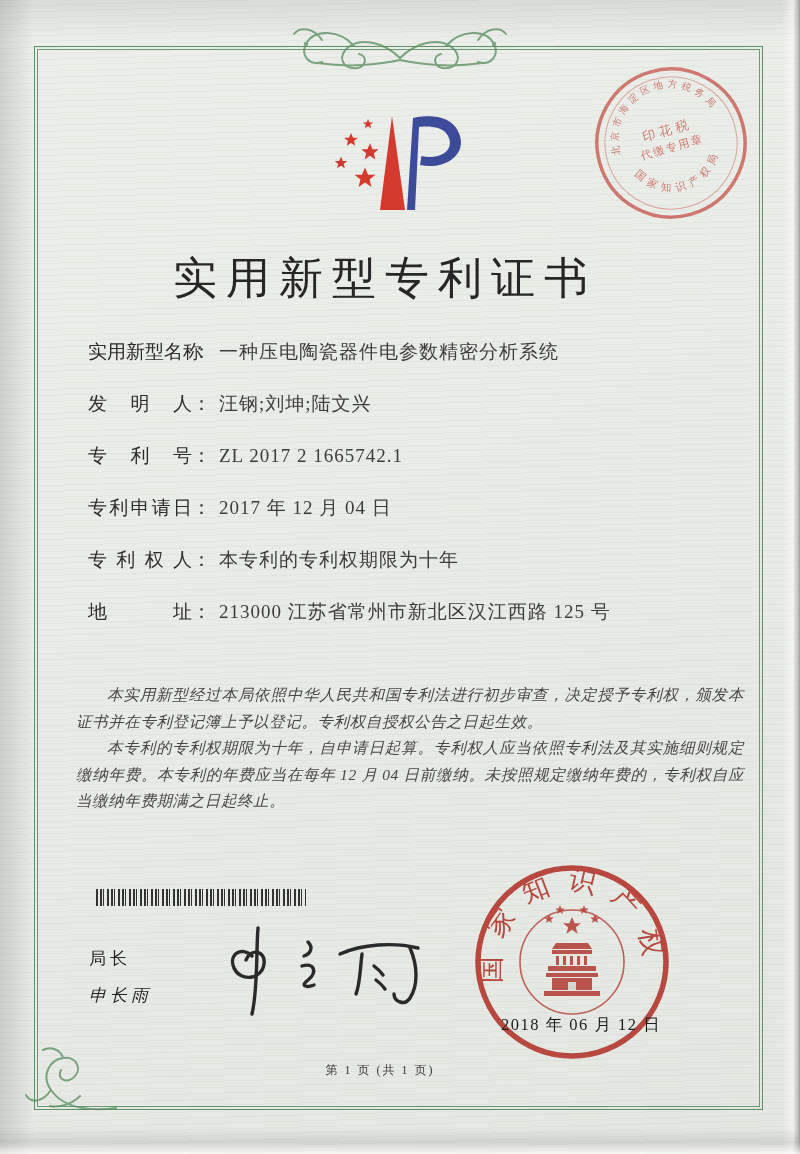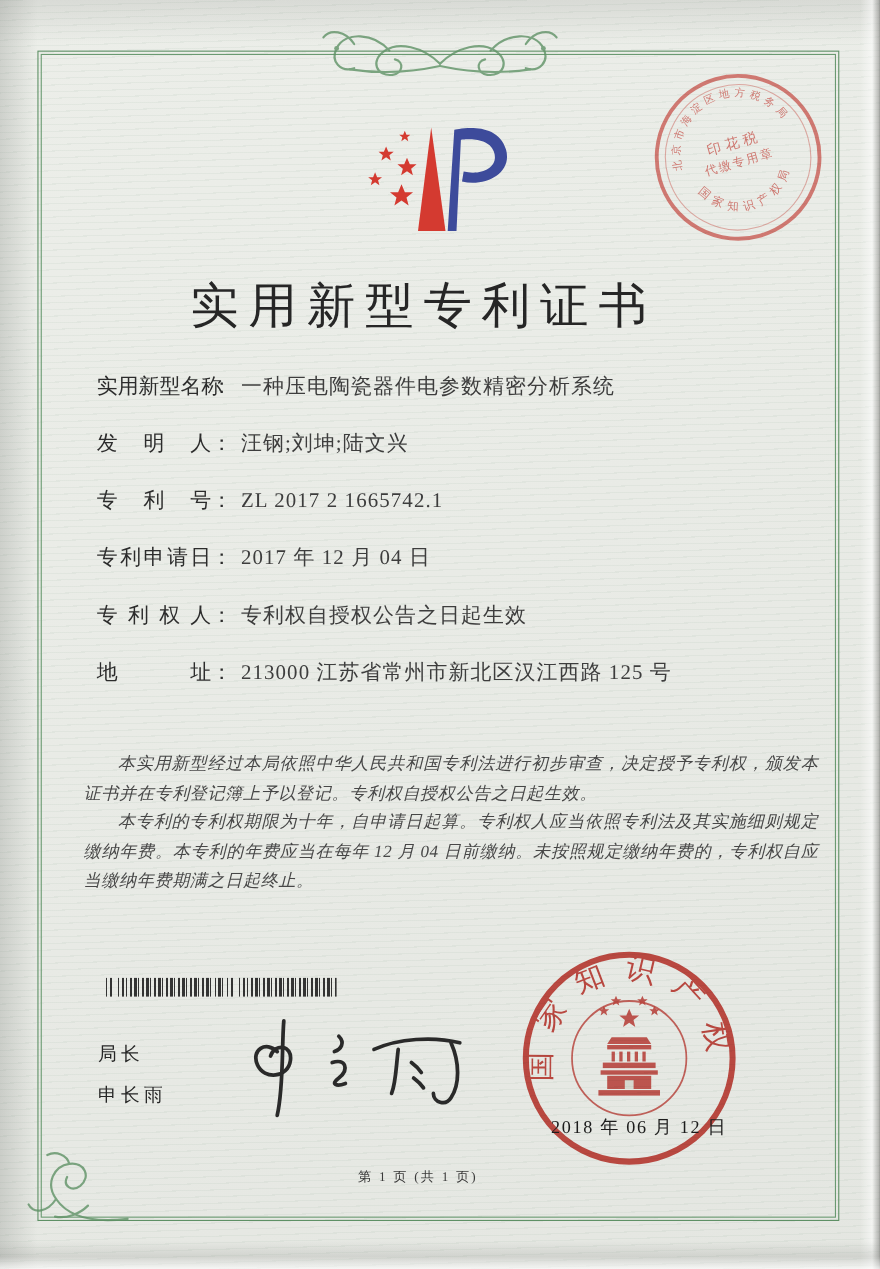--- a/index.html
+++ b/index.html
@@ -29,21 +29,21 @@
   .f-label{display:inline-block;width:104px;text-align:justify;text-align-last:justify;color:#2c2c2c;vertical-align:top;}
   .f-colon{color:#2c2c2c;}
   .f-value{color:#3d3d3d;letter-spacing:1px;padding-left:8px;}
   .grant-right{position:absolute;left:372px;top:0;}
   .paragraphs{position:absolute;left:76px;top:682px;width:668px;
     font-size:15.5px;line-height:26.5px;color:#474747;letter-spacing:.6px;text-align:justify;}
   .paragraphs p{margin:0;text-indent:2em;font-style:italic;}
   .barcode{position:absolute;left:96px;top:889px;width:210px;height:17px;opacity:.88;
     background:repeating-linear-gradient(90deg,#1b1b1b 0 1.6px,transparent 1.6px 3.6px,#1b1b1b 3.6px 6.1px,transparent 6.1px 7.2px,#1b1b1b 7.2px 8px,transparent 8px 11px);}
   .sig-title{position:absolute;left:89px;top:947px;font-size:17px;letter-spacing:4px;color:#262626;text-align:right;}
-  .sig-name{position:absolute;left:89px;top:984px;font-size:17px;letter-spacing:4px;color:#262626;}
+  .sig-name{position:absolute;left:89px;top:984px;font-size:17px;letter-spacing:4px;color:#262626;font-style:italic;}
   .sig-hand{position:absolute;left:212px;top:922px;}
   .seal{position:absolute;left:472px;top:862px;mix-blend-mode:multiply;opacity:.93;}
   .seal-date{position:absolute;left:501px;top:1014px;font-size:16.5px;letter-spacing:1.5px;color:#1c1c1c;white-space:nowrap;}
   .stamp{position:absolute;left:586px;top:58px;opacity:.74;filter:blur(.3px);mix-blend-mode:multiply;}
   .footer{position:absolute;left:0;right:40px;top:1062px;text-align:center;font-size:12px;letter-spacing:2px;color:#3a3a3a;}
 </style>
 </head>
 <body>
 
 <div class="page">
@@ -102,21 +102,21 @@
     <div class="frow">
       <span class="f-label">发明人</span><span class="f-colon">：</span><span class="f-value">汪钢;刘坤;陆文兴</span>
     </div>
     <div class="frow">
       <span class="f-label">专利号</span><span class="f-colon">：</span><span class="f-value">ZL 2017 2 1665742.1</span>
     </div>
     <div class="frow">
       <span class="f-label">专利申请日</span><span class="f-colon">：</span><span class="f-value">2017 年 12 月 04 日</span>
     </div>
     <div class="frow">
-      <span class="f-label">专利权人</span><span class="f-colon">：</span><span class="f-value">专利权自授权公告之日起生效</span>
+      <span class="f-label">专利权人</span><span class="f-colon">：</span><span class="f-value">本专利的专利权期限为十年</span>
     </div>
     <div class="frow">
       <span class="f-label">地址</span><span class="f-colon">：</span><span class="f-value">213000 江苏省常州市新北区汉江西路 125 号</span>
     </div>
   </div>
 
   <div class="paragraphs">
     <p>本实用新型经过本局依照中华人民共和国专利法进行初步审查，决定授予专利权，颁发本证书并在专利登记簿上予以登记。专利权自授权公告之日起生效。</p>
     <p>本专利的专利权期限为十年，自申请日起算。专利权人应当依照专利法及其实施细则规定缴纳年费。本专利的年费应当在每年 12 月 04 日前缴纳。未按照规定缴纳年费的，专利权自应当缴纳年费期满之日起终止。</p>
   </div>

